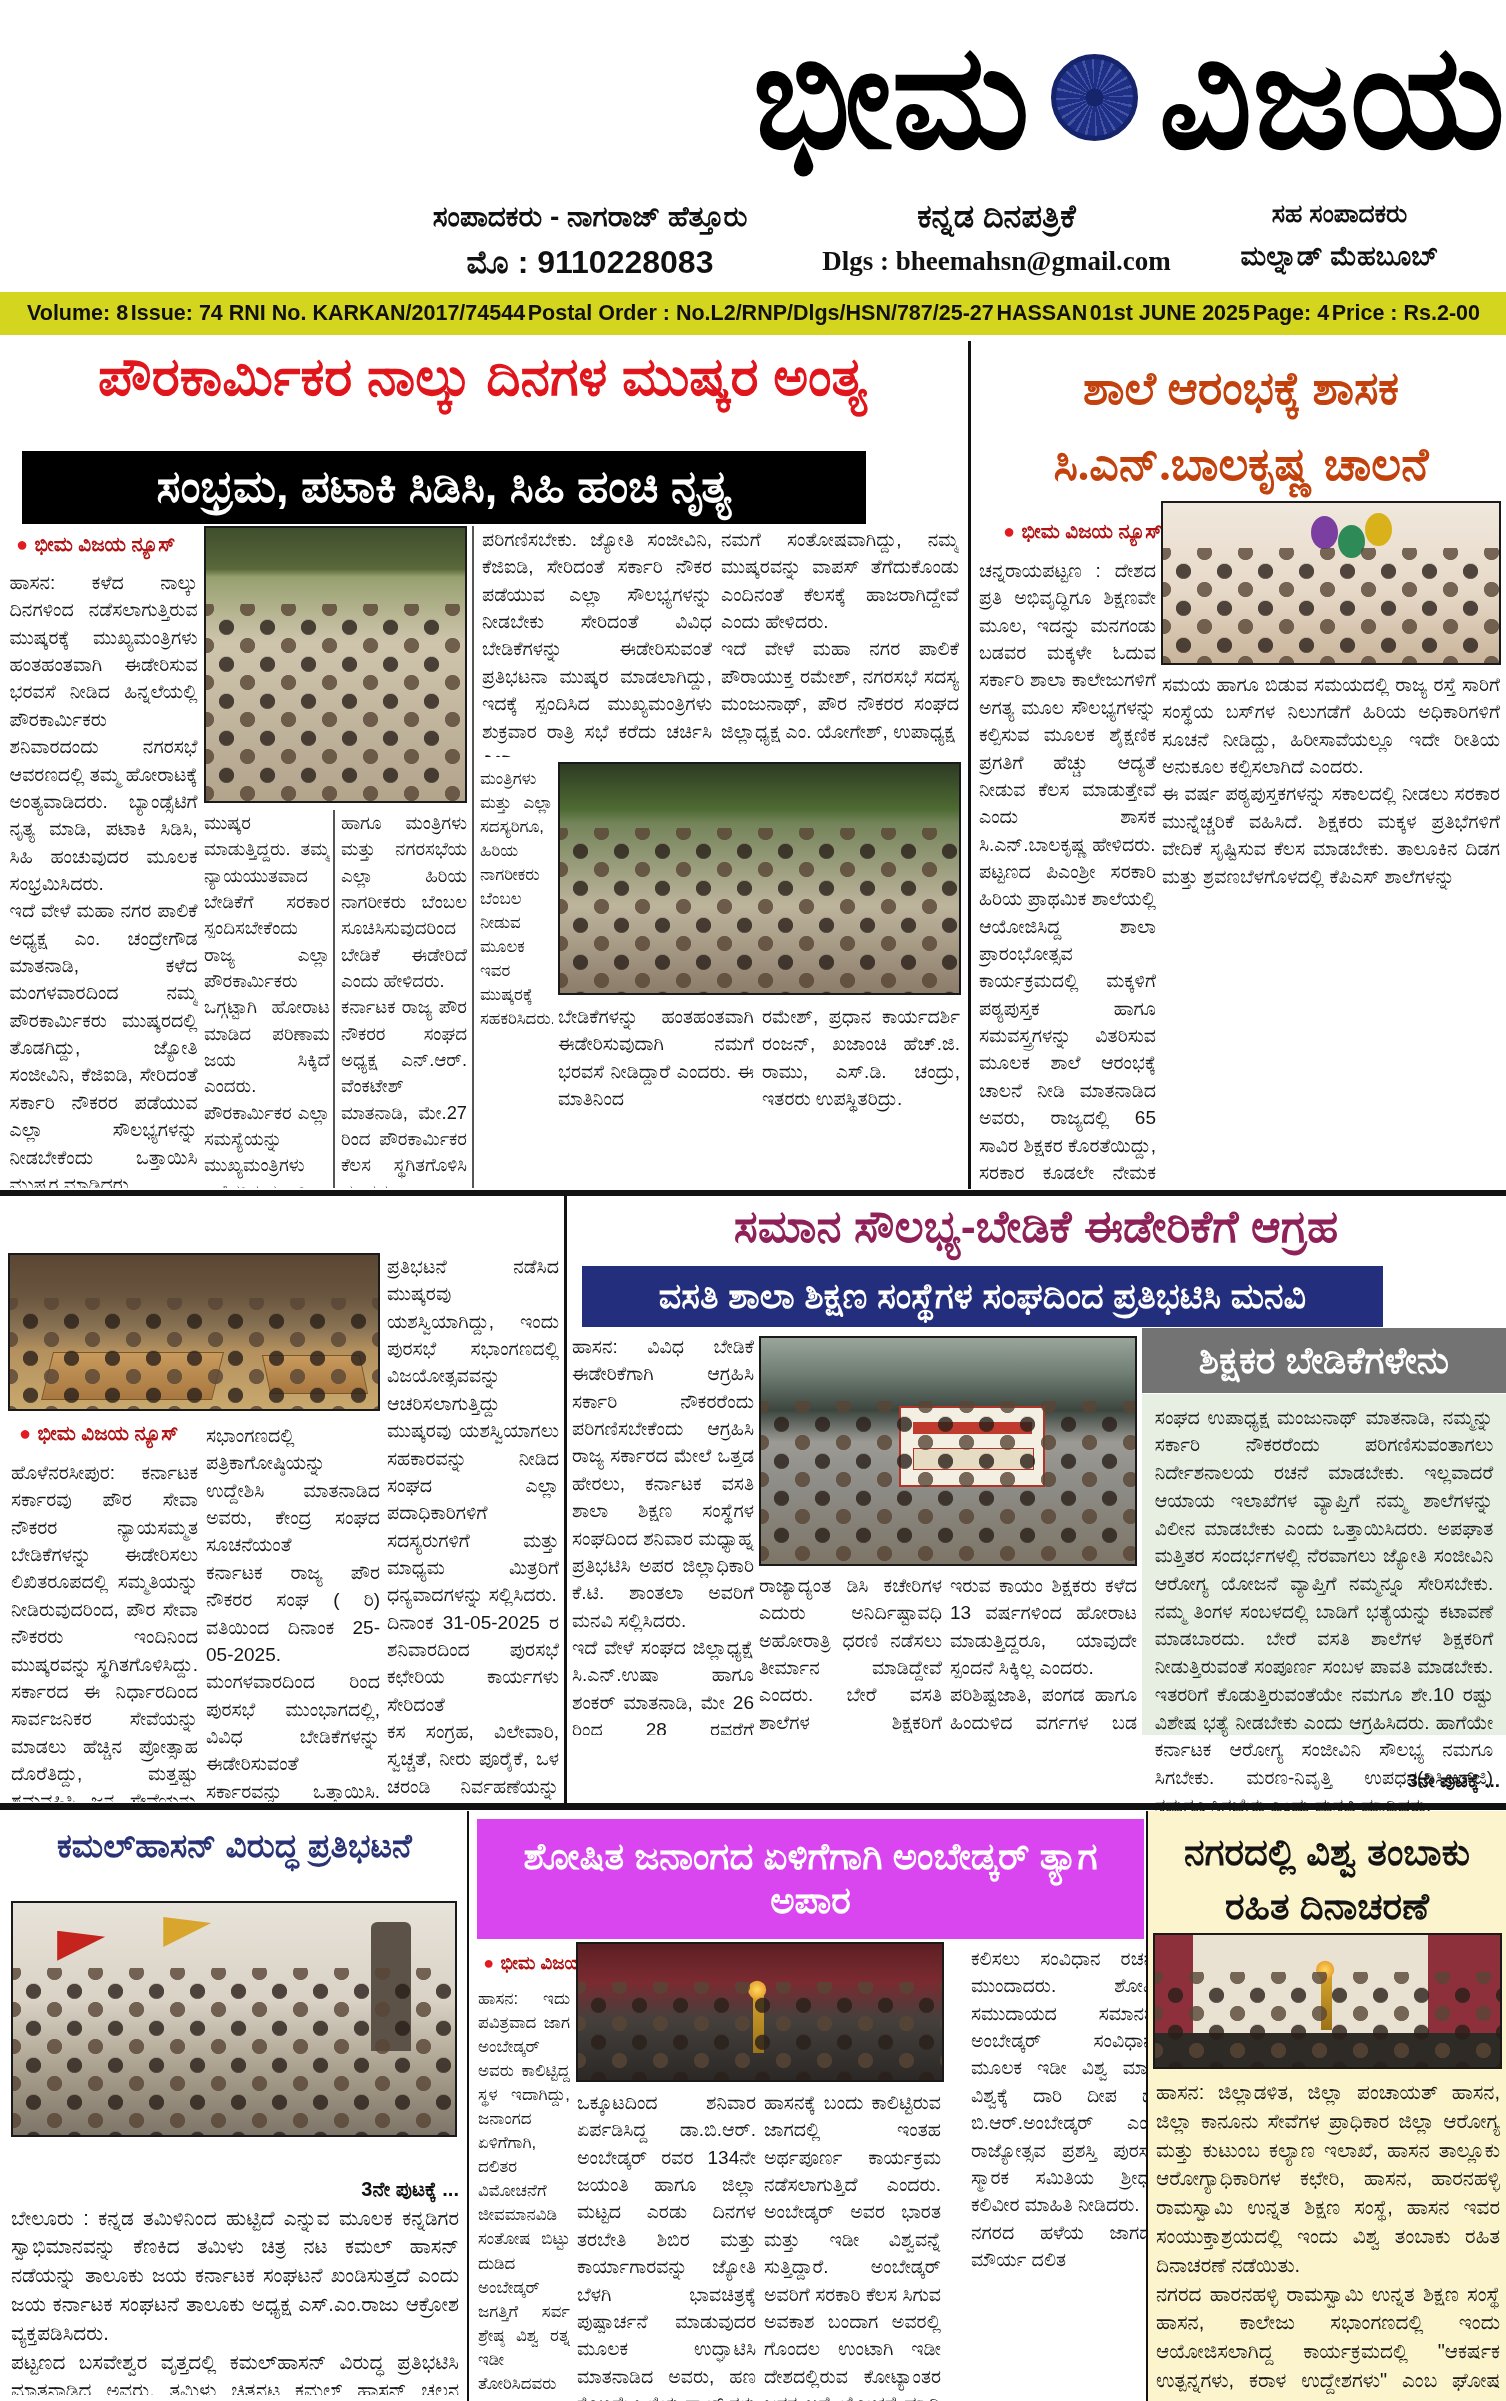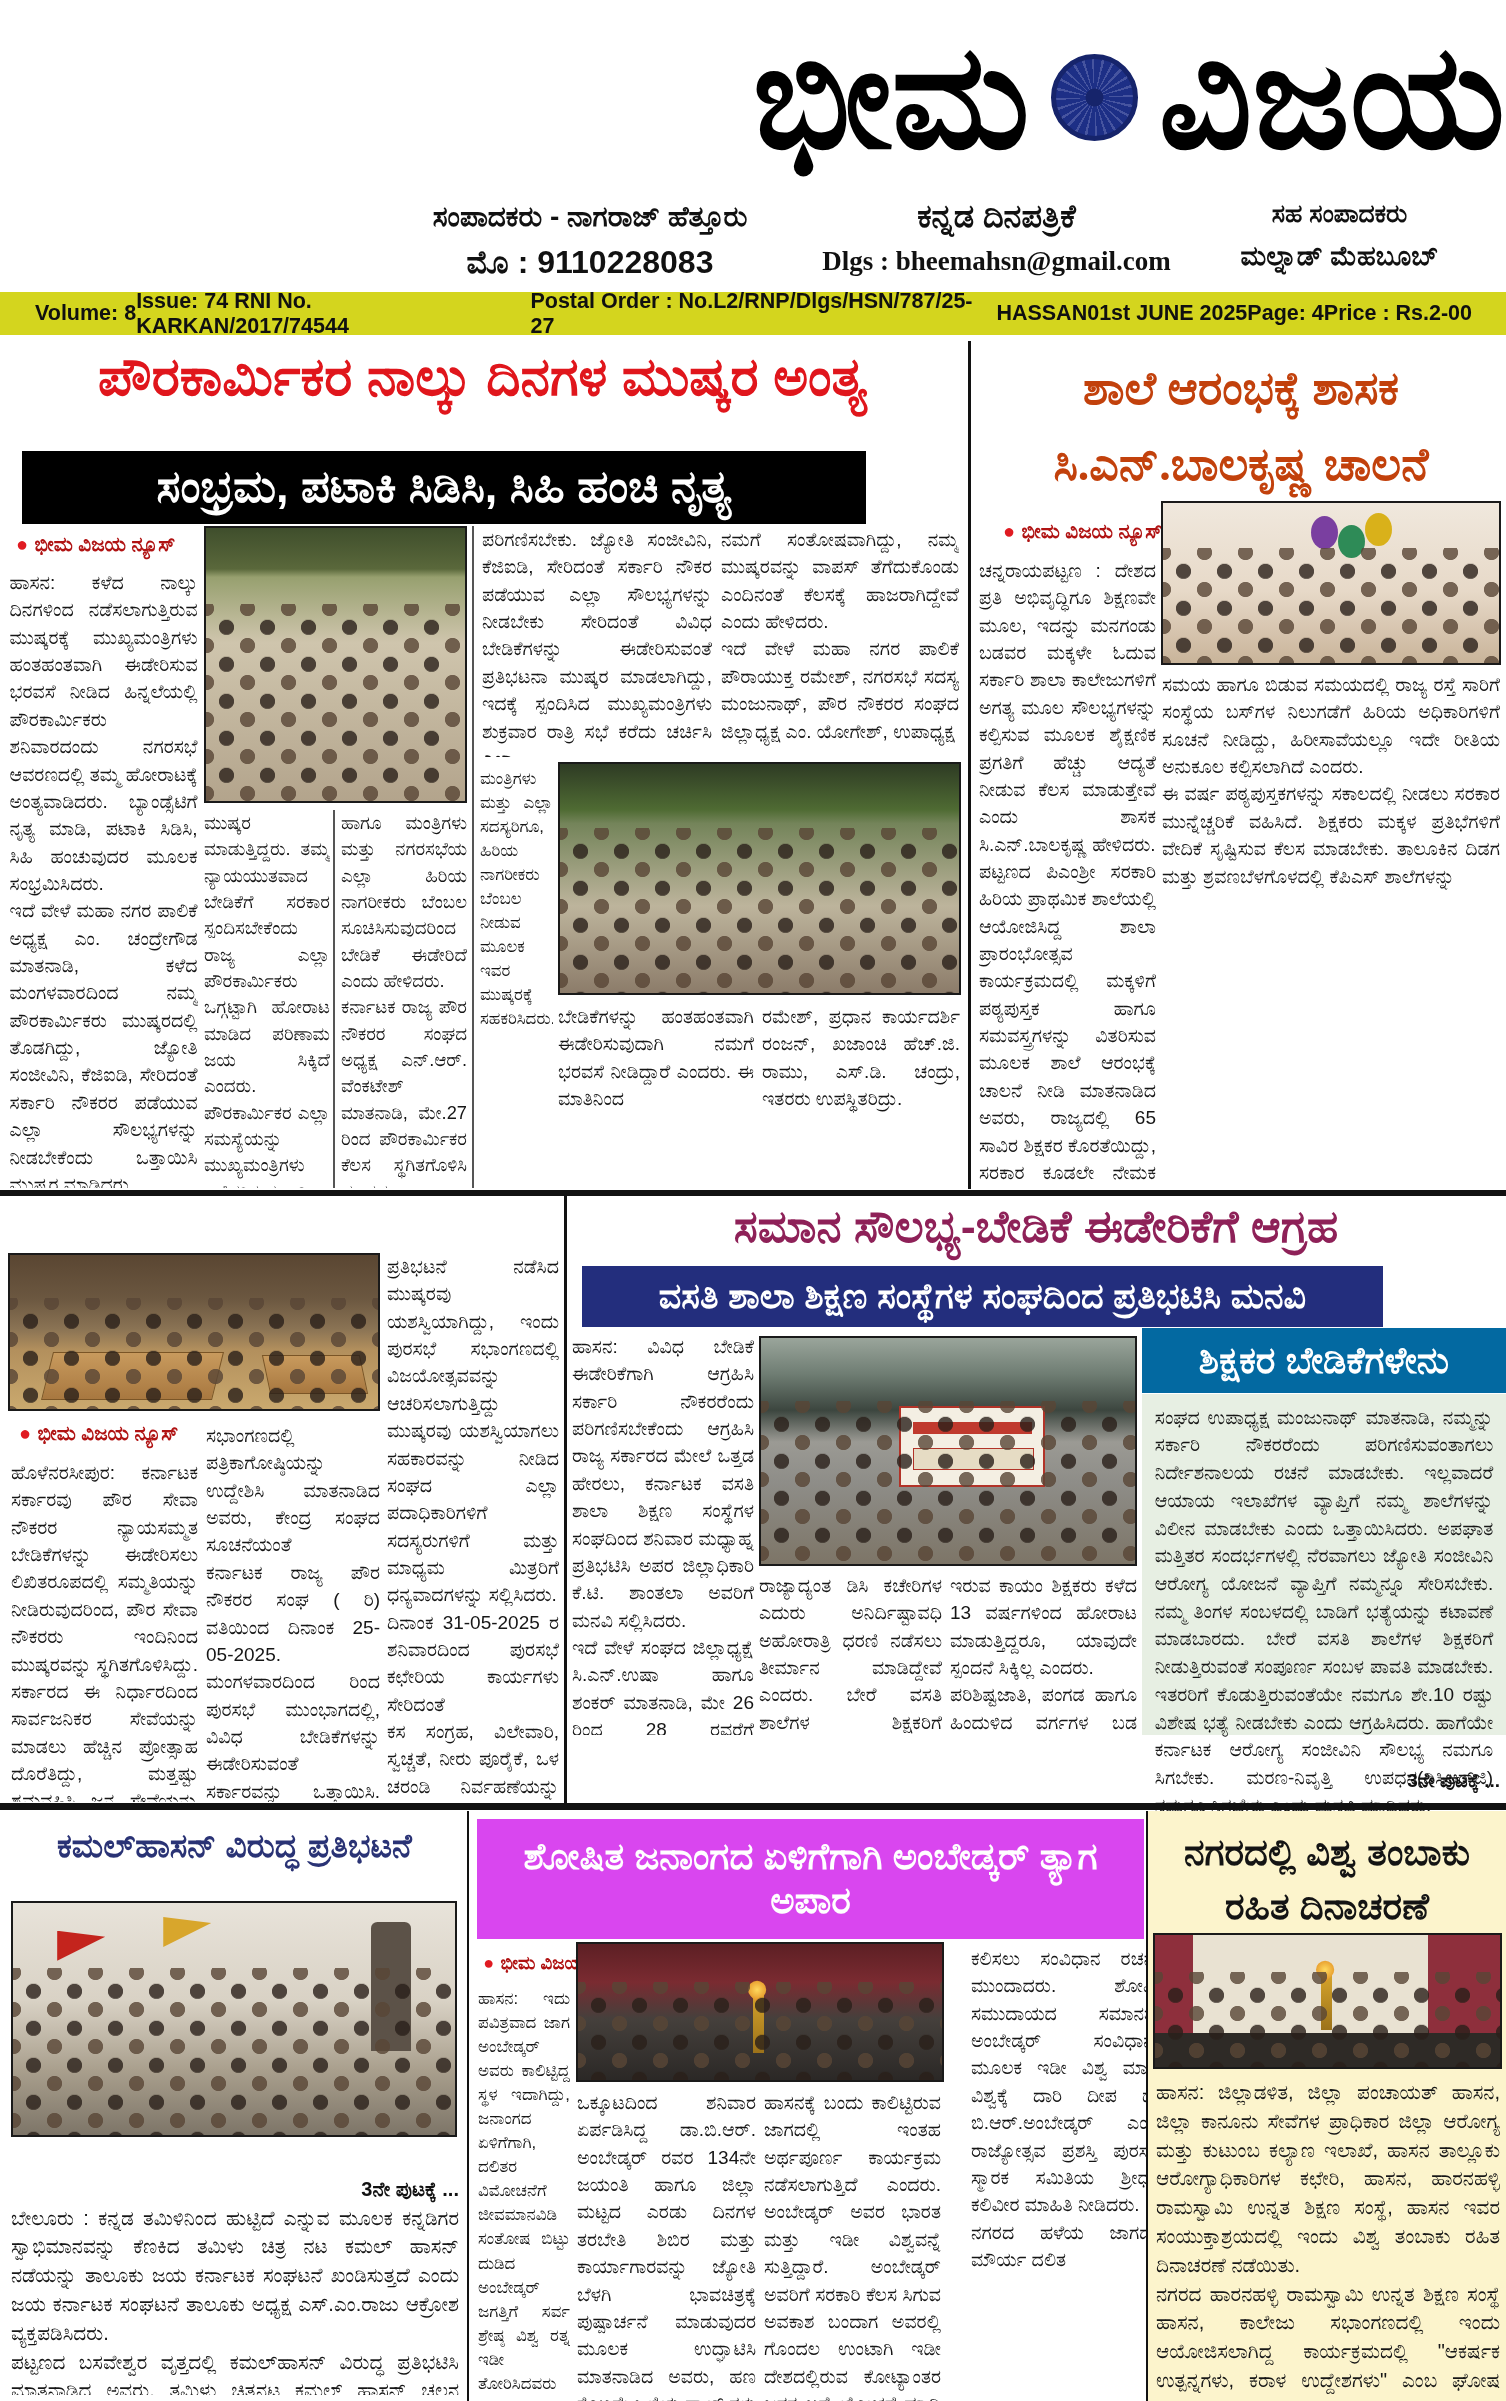--- a/index.html
+++ b/index.html
@@ -32,21 +32,21 @@
   .mast-row{position:absolute;left:341px;top:4.8px;width:1164px;height:185px;
             display:flex;align-items:center;justify-content:flex-end;gap:21px;}
   .mast-title{font-size:145px;font-weight:800;color:#000;line-height:1;}
   .chakra{width:77px;height:77px;border-radius:50%;flex:none;border:5.6px solid #16246b;
           background:radial-gradient(circle,#16246b 0 16%,transparent 17%),
                      repeating-conic-gradient(#1d2f86 0deg 11deg,#46549f 11deg 15deg);}
   .mhsub{position:absolute;text-align:center;font-weight:bold;color:#111;}
   
   .infobar{position:absolute;left:0;top:292px;width:1507px;height:43px;background:#d4d51e;
            display:flex;align-items:center;justify-content:space-between;
-           padding:0 35px;box-sizing:border-box;font-weight:bold;font-size:21.5px;color:#101010;}
+           padding:0 27px;box-sizing:border-box;font-weight:bold;font-size:21.5px;color:#101010;}
   
   .ph{position:absolute;border:2.4px solid #1a1a1a;box-sizing:border-box;overflow:hidden;background:#cfc7b4;}
   .heads::after{content:"";position:absolute;left:0;right:0;bottom:0;height:72%;
      background-image:radial-gradient(circle,#2a201a 7.2px,transparent 8px),
                       radial-gradient(circle,#594636 7.2px,transparent 8px);
      background-size:41px 37px,41px 37px;background-position:0 4.8px,21px 23px;opacity:.8;}
   .ph-a1m{background:linear-gradient(180deg,#3f4e2c 0%,#5a683b 15%,#97a06f 18%,#cfc5ad 42%,#b3a48c 100%);}
   .ph-a12{background:linear-gradient(180deg,#2e3b24 0%,#4f6b33 20%,#74845a 26%,#bdb49c 62%,#8c7c6a 100%);}
   .ph-a2{background:linear-gradient(180deg,#f0e8dd 0%,#e7d9c8 55%,#c9b49a 100%);}
   .balloon{position:absolute;width:27px;height:33px;border-radius:50%;}
@@ -59,21 +59,21 @@
   .ph-a5{background:linear-gradient(180deg,#e8e3da 0%,#d9d2c5 42%,#a99f8d 72%,#7d7568 100%);}
   .flag{position:absolute;width:48px;height:30px;background:#c4241d;clip-path:polygon(0 0,100% 20%,0 100%);}
   .statue{position:absolute;right:10%;top:8%;width:9%;height:56%;background:#5c5248;border-radius:6.4px 6.4px 0 0;}
   .ph-a6{background:linear-gradient(180deg,#5d1f24 0%,#7a2b31 28%,#45403c 55%,#2b2826 100%);}
   .lamp{position:absolute;left:48%;top:34%;width:11px;height:46%;background:linear-gradient(#d8a62c,#9c721a);}
   .flame{position:absolute;left:46.6%;top:27%;width:17.5px;height:17.5px;border-radius:50% 50% 50% 0;
          transform:rotate(-45deg);background:radial-gradient(#ffd95e,#e08a1e);}
   .ph-a7{background:linear-gradient(90deg,#8e2f3c 0 11%,#e9e2d2 11% 79%,#8e2f3c 79% 100%);}
   .dais{position:absolute;left:0;right:0;bottom:0;height:26%;background:#2e2a26;}
   
-  .greenbox-title{background:#0369a1;color:#fff;}
+  .greenbox-title{background:#737373;color:#fff;}
   .greenbox-body{position:absolute;background:#e7efe3;font-size:19px;line-height:1.46;
                  text-align:justify;padding:9.6px 12.8px;box-sizing:border-box;color:#161616;white-space:pre-line;}
   .yellowpanel{position:absolute;left:1148px;top:1811px;width:359px;height:590px;background:#fcf4cc;}
 </style>
 </head>
 <body>
 
 <div id="page">
 
 

